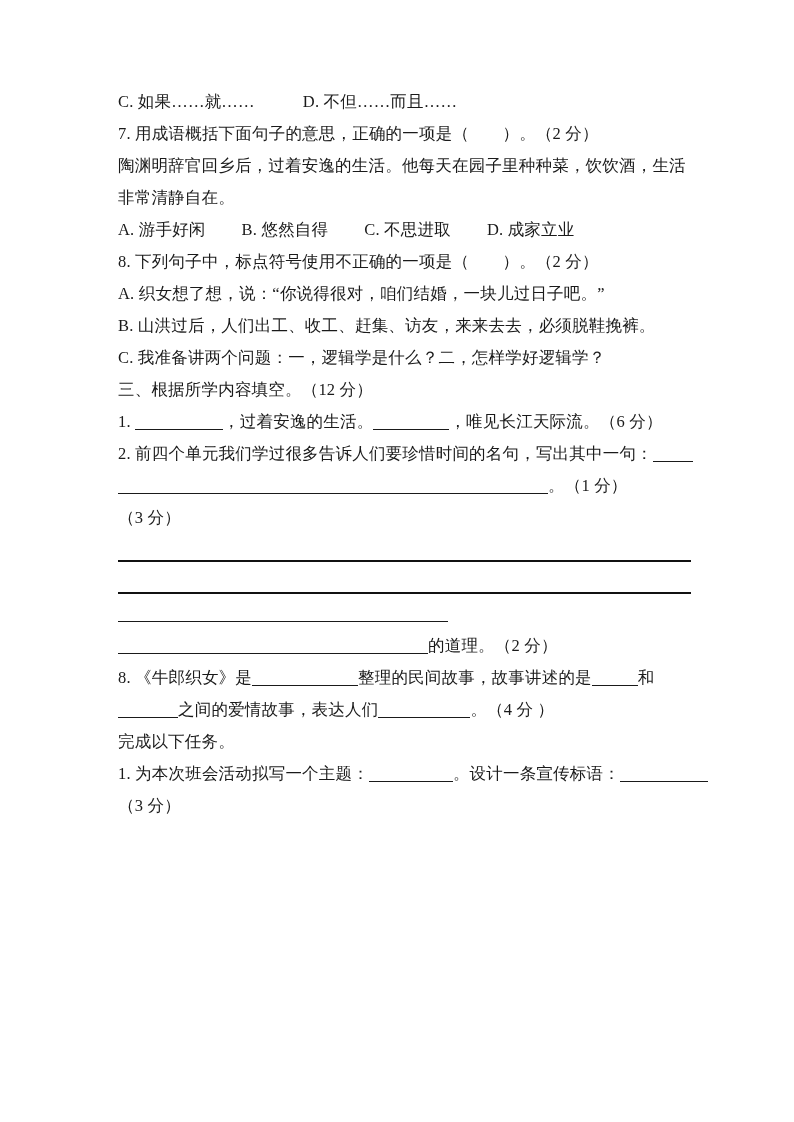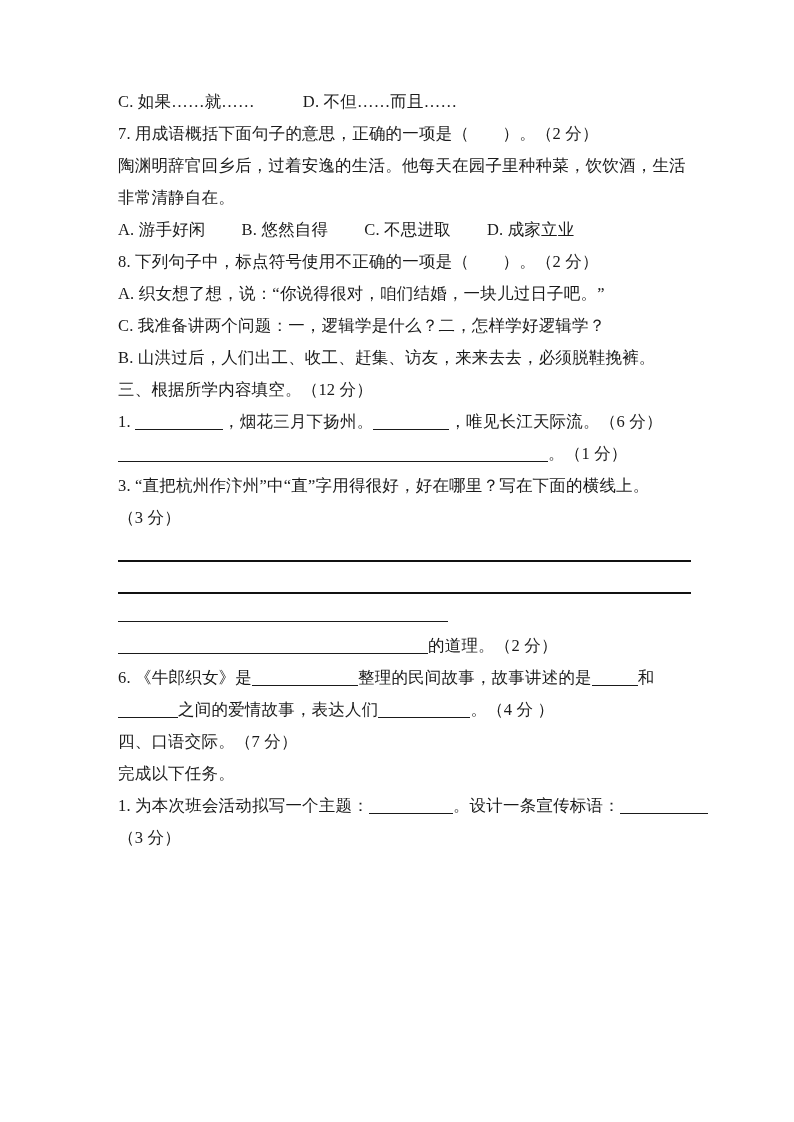--- a/index.html
+++ b/index.html
@@ -48,34 +48,33 @@
 <body>
 
 <div class="page" style="background: rgb(255, 255, 255); color: rgb(26, 26, 26);">
     <div class="line"><span class="txt">C. 如果……就……</span><span class="gap" style="width: 48px;"></span><span class="txt">D. 不但……而且……</span></div>
     <div class="line"><span class="txt">7. 用成语概括下面句子的意思，正确的一项是（　　）。（2 分）</span></div>
     <div class="line"><span class="txt">陶渊明辞官回乡后，过着安逸的生活。他每天在园子里种种菜，饮饮酒，生活</span></div>
     <div class="line"><span class="txt">非常清静自在。</span></div>
     <div class="line"><span class="txt">A. 游手好闲</span><span class="gap" style="width: 36px;"></span><span class="txt">B. 悠然自得</span><span class="gap" style="width: 36px;"></span><span class="txt">C. 不思进取</span><span class="gap" style="width: 36px;"></span><span class="txt">D. 成家立业</span></div>
     <div class="line"><span class="txt">8. 下列句子中，标点符号使用不正确的一项是（　　）。（2 分）</span></div>
     <div class="line"><span class="txt">A. 织女想了想，说：“你说得很对，咱们结婚，一块儿过日子吧。”</span></div>
+    <div class="line"><span class="txt">B. 山洪过后，人们出工、收工、赶集、访友，来来去去，必须脱鞋挽裤。</span></div>
     <div class="line"><span class="txt">C. 我准备讲两个问题：一，逻辑学是什么？二，怎样学好逻辑学？</span></div>
-    <div class="line"><span class="txt">B. 山洪过后，人们出工、收工、赶集、访友，来来去去，必须脱鞋挽裤。</span></div>
     <div class="line"><span class="txt">三、根据所学内容填空。（12 分）</span></div>
-    <div class="line"><span class="txt">1. </span><span class="blank" style="width: 88px;"></span><span class="txt">，烟花三月下扬州。</span><span class="blank" style="width: 76px;"></span><span class="txt">，唯见长江天际流。（6 分）</span></div>
+    <div class="line"><span class="txt">1. </span><span class="blank" style="width: 88px;"></span><span class="txt">，过着安逸的生活。</span><span class="blank" style="width: 76px;"></span><span class="txt">，唯见长江天际流。（6 分）</span></div>
+    <div class="line"><span class="txt">2. 前四个单元我们学过很多告诉人们要珍惜时间的名句，写出其中一句：</span><span class="blank" style="width: 40px;"></span></div>
     <div class="line"><span class="blank" style="width: 430px;"></span><span class="txt">。（1 分）</span></div>
-    <div class="line"><span class="txt">3. “直把杭州作汴州”中“直”字用得很好，好在哪里？写在下面的横线上。</span></div>
     <div class="line"><span class="txt">（3 分）</span></div>
     <div class="line rule-line">
       <span class="rule"></span>
     </div>
     <div class="line rule-line">
       <span class="rule"></span>
     </div>
     <div class="line"><span class="blank" style="width: 330px;"></span></div>
     <div class="line"><span class="blank" style="width: 310px;"></span><span class="txt">的道理。（2 分）</span></div>
-    <div class="line"><span class="txt">6. 《牛郎织女》是</span><span class="blank" style="width: 106px;"></span><span class="txt">整理的民间故事，故事讲述的是</span><span class="blank" style="width: 46px;"></span><span class="txt">和</span></div>
+    <div class="line"><span class="txt">8. 《牛郎织女》是</span><span class="blank" style="width: 106px;"></span><span class="txt">整理的民间故事，故事讲述的是</span><span class="blank" style="width: 46px;"></span><span class="txt">和</span></div>
     <div class="line"><span class="blank" style="width: 60px;"></span><span class="txt">之间的爱情故事，表达人们</span><span class="blank" style="width: 92px;"></span><span class="txt">。（4 分 ）</span></div>
-    <div class="line"><span class="txt">四、口语交际。（7 分）</span></div>
     <div class="line"><span class="txt">完成以下任务。</span></div>
     <div class="line"><span class="txt">1.  为本次班会活动拟写一个主题：</span><span class="blank" style="width: 84px;"></span><span class="txt">。设计一条宣传标语：</span><span class="blank" style="width: 88px;"></span></div>
     <div class="line"><span class="txt">（3 分）</span></div>
   </div>
 
 </body></html>

